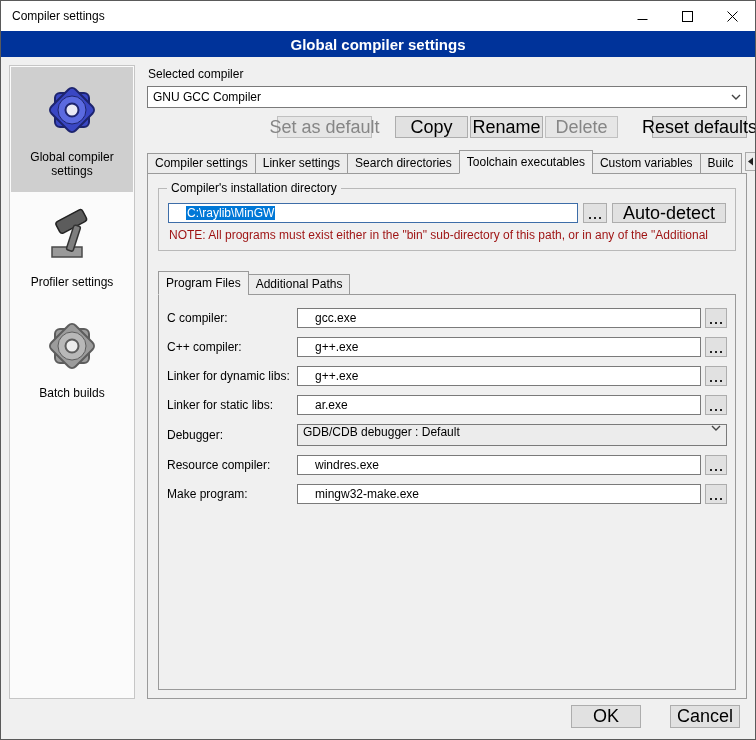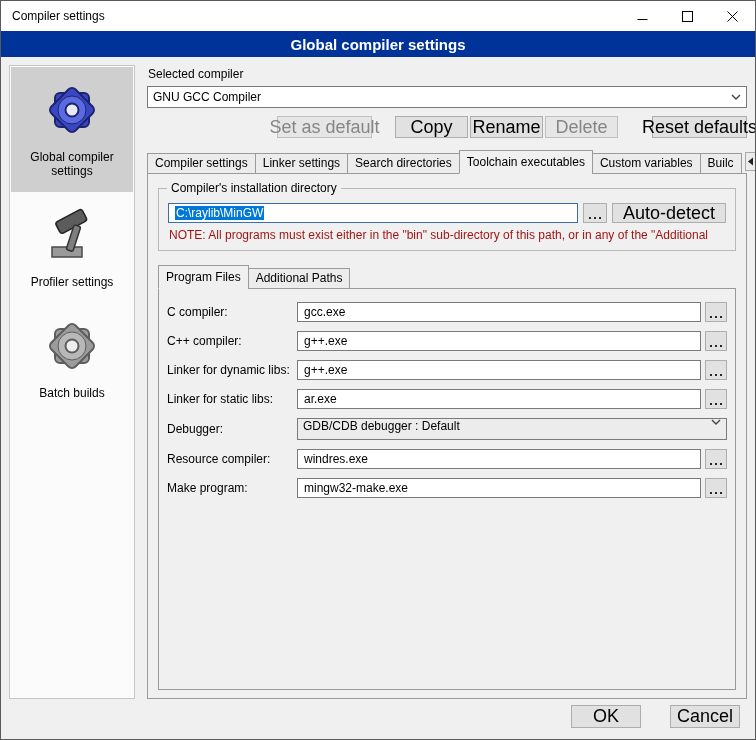--- a/index.html
+++ b/index.html
@@ -49,29 +49,29 @@
   .tab-scroll { margin-left: auto; display: flex; gap: 2px; margin-bottom: 2px; padding-left: 4px; }
   .tab-scroll .scr { width: 12px; height: 19px; display: flex; align-items: center; justify-content: center; background: #ececec; border: 1px solid #aaa; }
 
   .panel { flex: 1; border: 1px solid #9a9a9a; background: #f0f0f0; padding: 12px 8px 8px; display: flex; flex-direction: column; min-height: 0; }
 
   
   .groupbox { border: 1px solid #b9b9b9; position: relative; margin: 2px 2px 0; padding: 14px 9px 6px; }
   .groupbox .legend { position: absolute; top: -8px; left: 8px; background: #f0f0f0; padding: 0 4px; }
 
   .install-row { display: flex; align-items: center; gap: 5px; }
-  .text-input { height: 20px; border: 1px solid #7a7a7a; background: #ffffff; display: flex; align-items: center; padding: 0 6px; overflow: hidden; white-space: nowrap; }
+  .text-input { height: 20px; border: 1px solid #7a7a7a; background: #ffffff; display: flex; align-items: center; padding: 0 17px; overflow: hidden; white-space: nowrap; }
   .install-input { flex: 1; border-color: #3d6da8; }
   .selected-text { background: #0078d7; color: #ffffff; padding: 0 1px; }
   .browse-btn { width: 24px; height: 20px; padding: 0; flex: 0 0 auto; }
   .autodetect-btn { height: 20px; padding: 8px 10px; flex: 0 0 auto; }
   .note { color: #9e1212; margin: 5px 0 2px 1px; white-space: nowrap; overflow: hidden; }
 
   
-  .subtabs { display: flex; align-items: flex-end; margin-top: 14px; position: relative; z-index: 2; margin-left: 2px; }
+  .subtabs { display: flex; align-items: flex-end; margin-top: 20px; position: relative; z-index: 2; margin-left: 2px; }
   .inner-panel { flex: 1; border: 1px solid #9a9a9a; background: #f0f0f0; margin: 0 2px; padding: 13px 8px 8px; display: flex; flex-direction: column; gap: 9px; min-height: 0; }
 
   .form-row { display: flex; align-items: center; }
   .form-label { flex: 0 0 130px; }
   .form-input { flex: 1; height: 20px; }
   .form-row .browse-btn { width: 22px; height: 20px; margin-left: 4px; }
   .combo-select { flex: 1; height: 22px; border: 1px solid #7a7a7a; background: #ececec; display: flex; align-items: flex-start; padding: 0 5px; }
   .combo-select .arrow-zone { margin-left: auto; display: flex; align-items: center; padding-left: 6px; }
 
   

